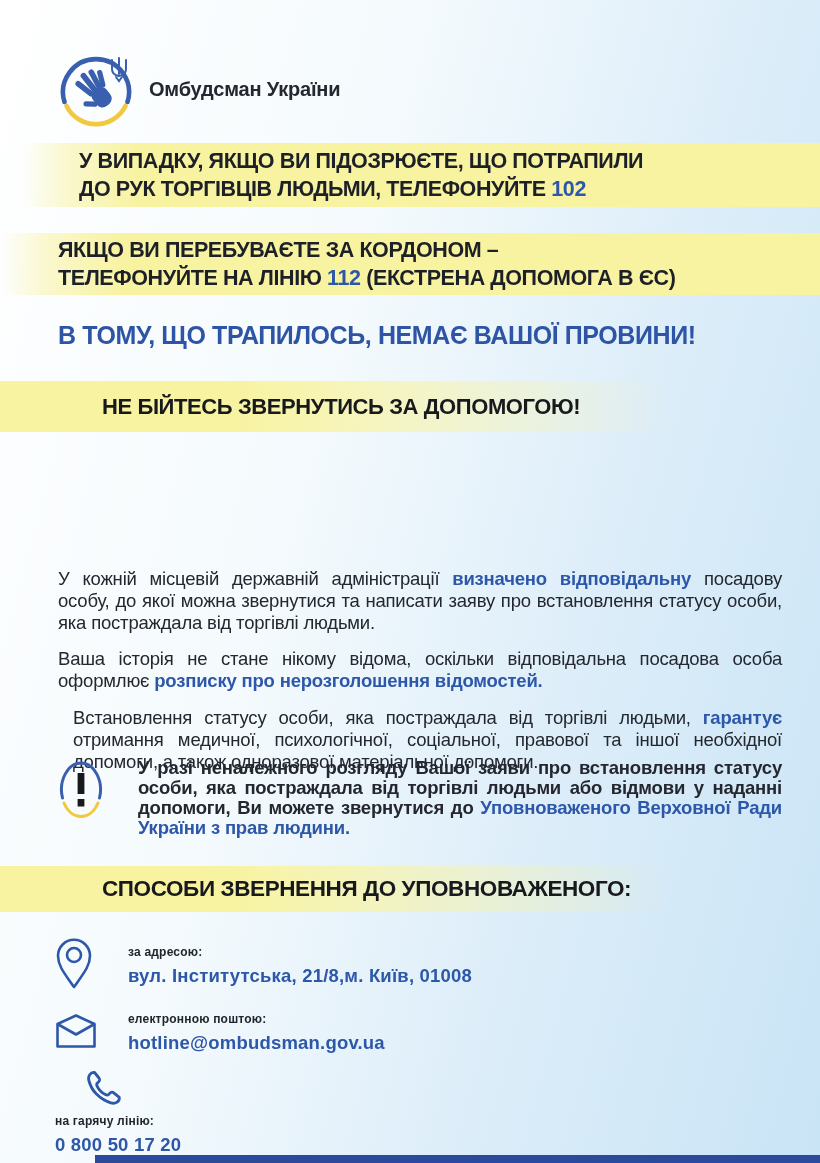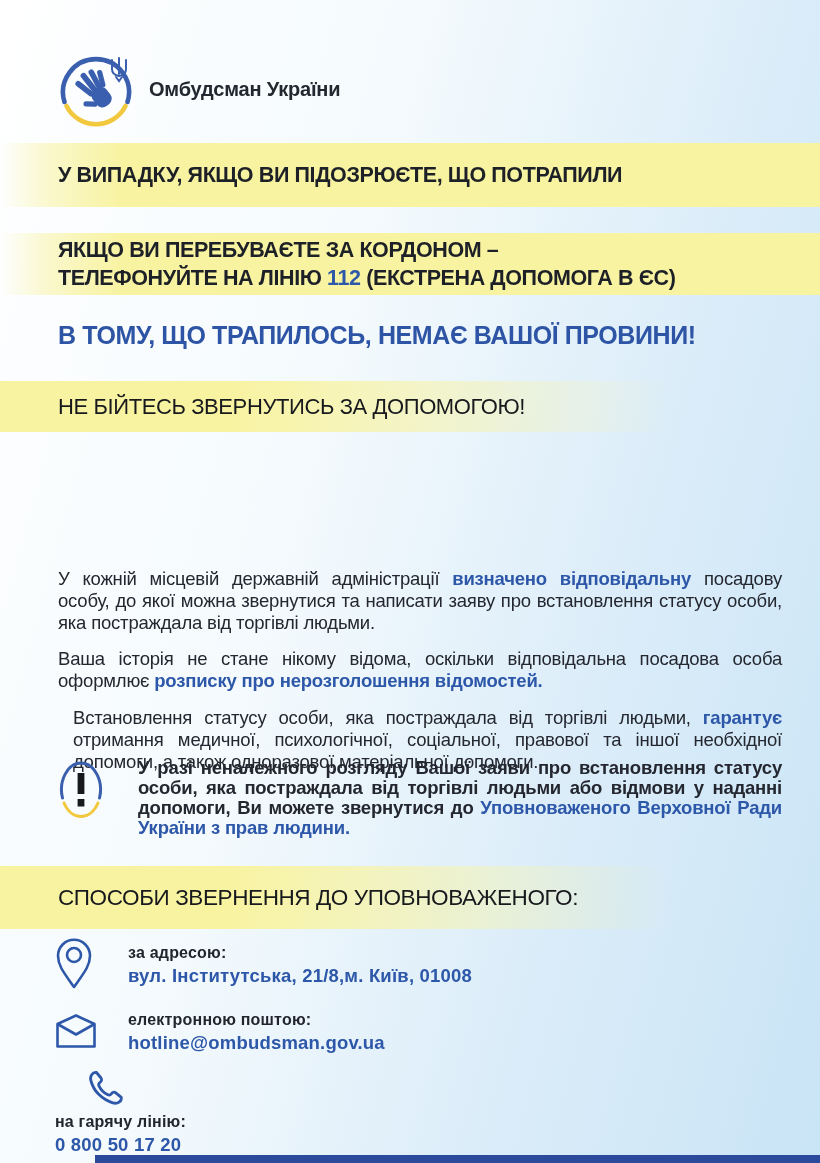--- a/index.html
+++ b/index.html
@@ -26,37 +26,37 @@
     position:absolute;left:0;right:0;
     display:flex;flex-direction:column;justify-content:center;
     padding-left:58px;box-sizing:border-box;
   }
   .banner-fade-left{
     background:linear-gradient(90deg,rgba(248,243,161,0) 0%,rgba(248,243,161,.55) 6%,#f8f3a1 15%,#f8f3a1 100%);
   }
   .banner-fade-right{
     background:linear-gradient(90deg,#f8f3a1 0%,#f8f3a1 28%,rgba(248,243,161,0) 82%);
   }
-  .banner-102{top:143px;height:64px;}
+  .banner-102{top:143px;height:64px;margin-left:21px;}
   .banner-112{top:233px;height:62px;}
   .banner-line{
     font-size:21.5px;font-weight:bold;color:#1d2127;
     line-height:28px;letter-spacing:-0.4px;
   }
   .num-blue{color:#2d57a8;}
   
   .headline-blue{
     position:absolute;top:321px;left:58px;right:30px;
     font-size:25px;font-weight:bold;color:#2d54a5;letter-spacing:-0.4px;
   }
   .banner-dont-fear{top:381px;height:51px;}
   .banner-dont-fear .bar-title{font-size:22px;}
-  .section-bar{top:866px;height:63px;}
+  .section-bar{top:866px;height:46px;}
   .bar-title{
-    font-size:22.5px;font-weight:normal;color:#17191d;letter-spacing:-0.4px;
+    font-size:22.5px;font-weight:bold;color:#17191d;letter-spacing:-0.4px;margin-left:44px;
   }
   
   .notice{
     position:absolute;left:58px;right:38px;
     display:flex;align-items:flex-start;gap:34px;
   }
   .notice-1{top:458px;}
   .notice-2{top:758px;}
   .warn-icon{width:46px;height:60px;flex:0 0 auto;margin-top:2px;}
   .notice-text{
@@ -77,21 +77,21 @@
   
   .contact-row{
     position:absolute;left:55px;
     display:flex;align-items:center;gap:0;
   }
   .contact-row-0{top:938px;}
   .contact-row-1{top:1008px;}
   .contact-row-2{top:1068px;flex-direction:column;}
   .contact-icon-box{width:73px;display:flex;justify-content:flex-start;}
   .contact-texts{margin-left:0;}
-  .contact-label{font-size:16px;font-weight:bold;color:#22252d;line-height:23px;letter-spacing:0.2px;}
+  .contact-label{font-size:12px;font-weight:bold;color:#22252d;line-height:23px;letter-spacing:0.2px;}
   .contact-value{font-size:18.5px;font-weight:bold;color:#2d57a8;line-height:23px;letter-spacing:0.2px;}
   
   .footer-bar{
     position:absolute;bottom:0;left:95px;right:0;height:8px;
     background:#2b4a9b;
   }
   svg{display:block;}
 </style>
 </head>
 <body>
@@ -120,20 +120,21 @@
         <path d="M59 27 l3 4 l3 -4"></path>
       </g>
     </svg>
     <div class="logo-text">
       <div>Омбудсман України</div>
     </div>
   </header>
 
   <div class="banner banner-fade-left banner-102">
     <div class="banner-line">У ВИПАДКУ, ЯКЩО ВИ ПІДОЗРЮЄТЕ, ЩО ПОТРАПИЛИ</div>
+    <div class="banner-line"><span>ДО РУК ТОРГІВЦІВ ЛЮДЬМИ, ТЕЛЕФОНУЙТЕ </span><span class="num-blue">102</span></div>
   </div>
 
   <div class="banner banner-fade-left banner-112">
     <div class="banner-line">ЯКЩО ВИ ПЕРЕБУВАЄТЕ ЗА КОРДОНОМ –</div>
     <div class="banner-line"><span>ТЕЛЕФОНУЙТЕ НА ЛІНІЮ </span><span class="num-blue">112</span><span> (ЕКСТРЕНА ДОПОМОГА В ЄС)</span></div>
   </div>
 
   <div class="headline-blue">В ТОМУ, ЩО ТРАПИЛОСЬ, НЕМАЄ ВАШОЇ ПРОВИНИ!</div>
 
   <div class="banner banner-fade-right banner-dont-fear">

